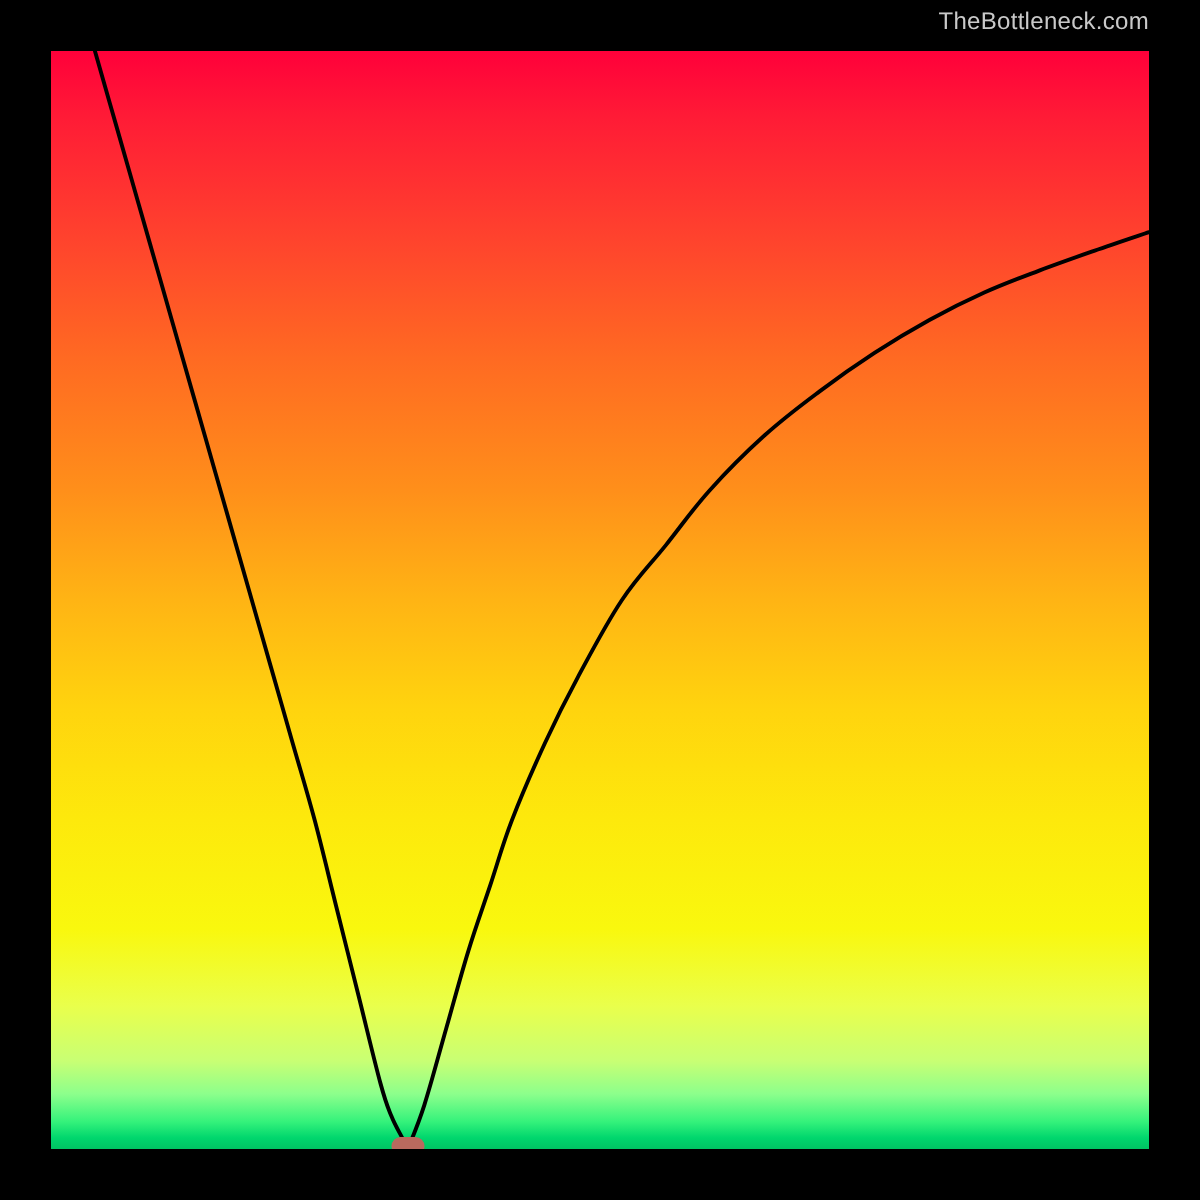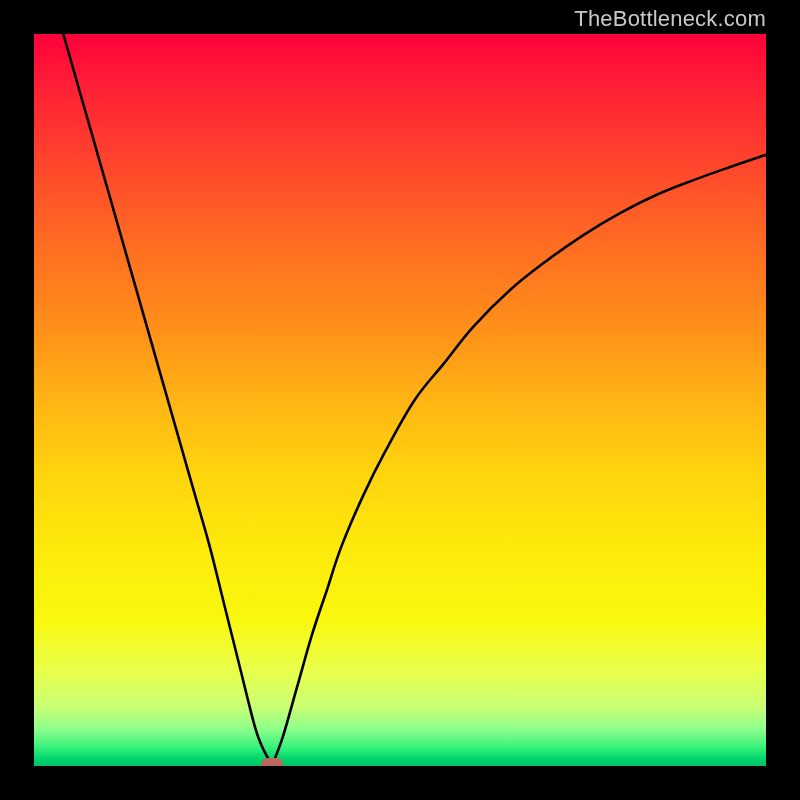--- a/index.html
+++ b/index.html
@@ -43,21 +43,21 @@
       #35f27b 97.5%,
       #00d66d 99%,
       #00c463 100%
     );
   }
   .watermark {
     position: absolute;
     top: 6px;
     right: 34px;
     color: #c9c9c9;
-    font-size: 22px;
+    font-size: 16px;
     letter-spacing: 0.2px;
     font-weight: 500;
     user-select: none;
   }
   svg.curves {
     position: absolute;
     top: 0;
     left: 0;
     width: 732px;
     height: 732px;

